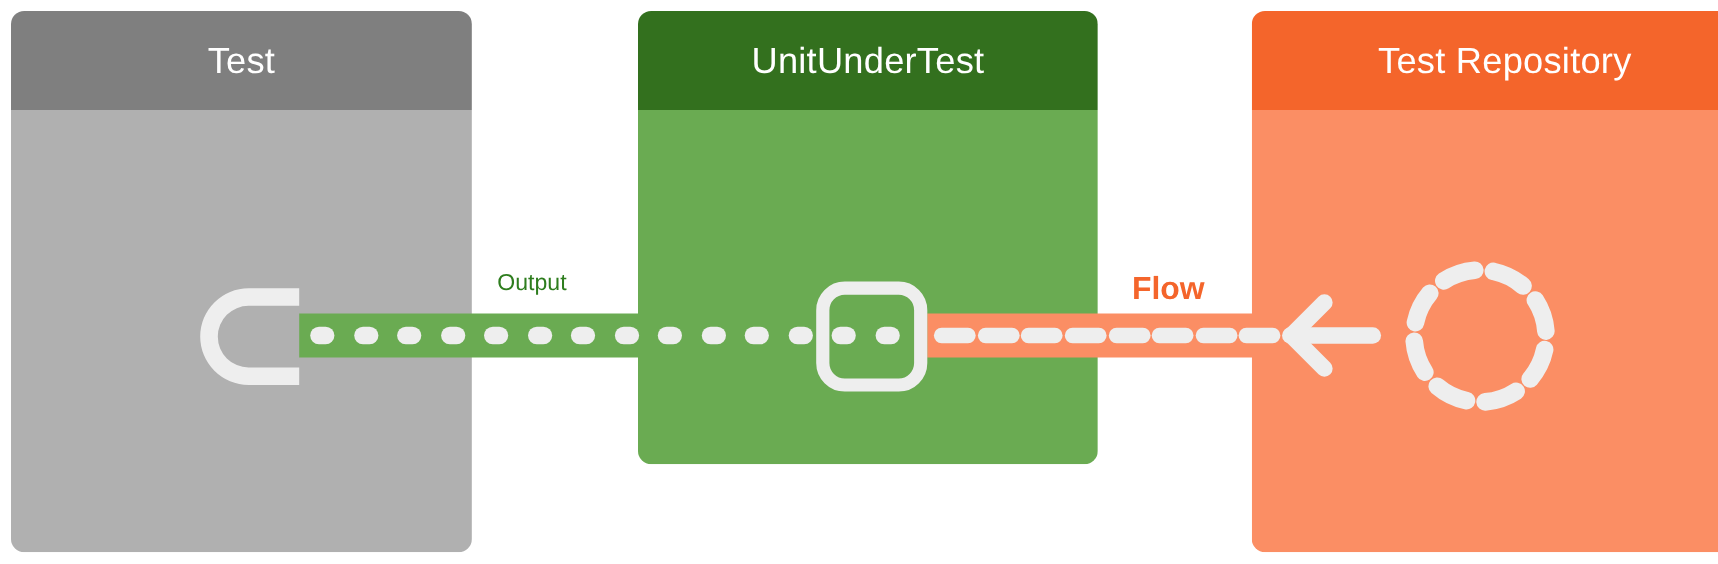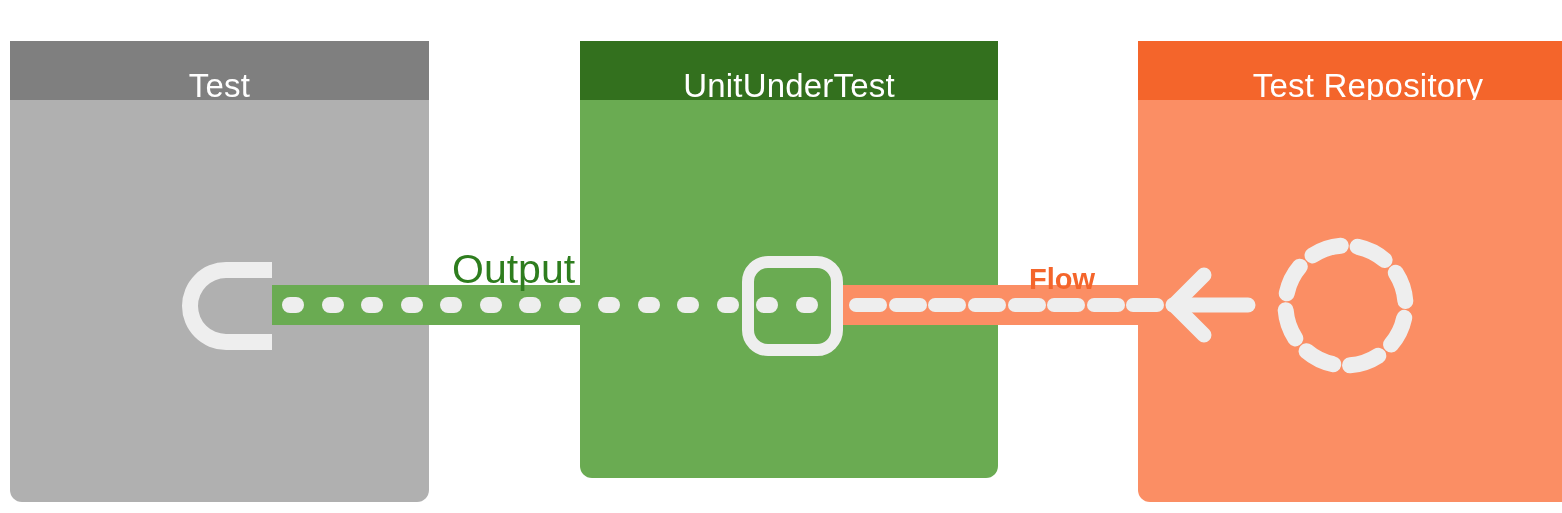--- a/index.html
+++ b/index.html
@@ -10,41 +10,40 @@
     overflow:hidden;
   }
   #stage{position:relative;width:1562px;height:513px;background:#fff;}
 
   .card{position:absolute;border-radius:12px;overflow:hidden;}
   .card-header{
     position:absolute;left:0;top:0;width:100%;height:90px;
     display:flex;align-items:center;justify-content:center;
     color:#ffffff;font-size:33px;font-weight:400;letter-spacing:.2px;
     white-space:nowrap;
-    margin-top:31px;
   }
   .card-body{position:absolute;left:0;top:90px;width:100%;bottom:0;}
 
   
   #card-test{left:10px;top:10px;width:419px;height:492px;}
-  #card-uut{left:580px;top:10px;width:418px;height:468px;}
+  #card-uut{left:580px;top:10px;width:418px;height:412px;}
   #card-repo{left:1138px;top:10px;width:460px;height:492px;border-radius:12px 0 0 12px;}
 
   
   .band{position:absolute;height:40px;top:285px;}
   #band-green{left:272px;width:571px;}
   #band-orange{left:843px;width:357px;}
 
   .dot{position:absolute;top:12px;width:22px;height:16px;border-radius:9px;background:#eeeeee;}
   .dash{position:absolute;top:13px;width:38px;height:14px;border-radius:7px;background:#eeeeee;}
 
   
   .conn-label{position:absolute;white-space:nowrap;}
-  #label-output{left:452px;top:246px;font-size:41px;color:#2E7D1E;font-weight:400;}
-  #label-flow{left:1029px;top:247px;font-size:29px;color:#F4652B;font-weight:bold;margin-top:16px;}
+  #label-output{left:452px;top:246px;font-size:21px;color:#2E7D1E;font-weight:400;}
+  #label-flow{left:1029px;top:247px;font-size:29px;color:#F4652B;font-weight:bold;}
 
   
   #socket-d{position:absolute;left:176px;top:256px;width:96px;height:100px;}
 
   
   #port-square{
     position:absolute;left:742px;top:256px;width:101px;height:100px;
     border:12px solid #eeeeee;border-radius:26px;box-sizing:border-box;
     background:transparent;
   }

